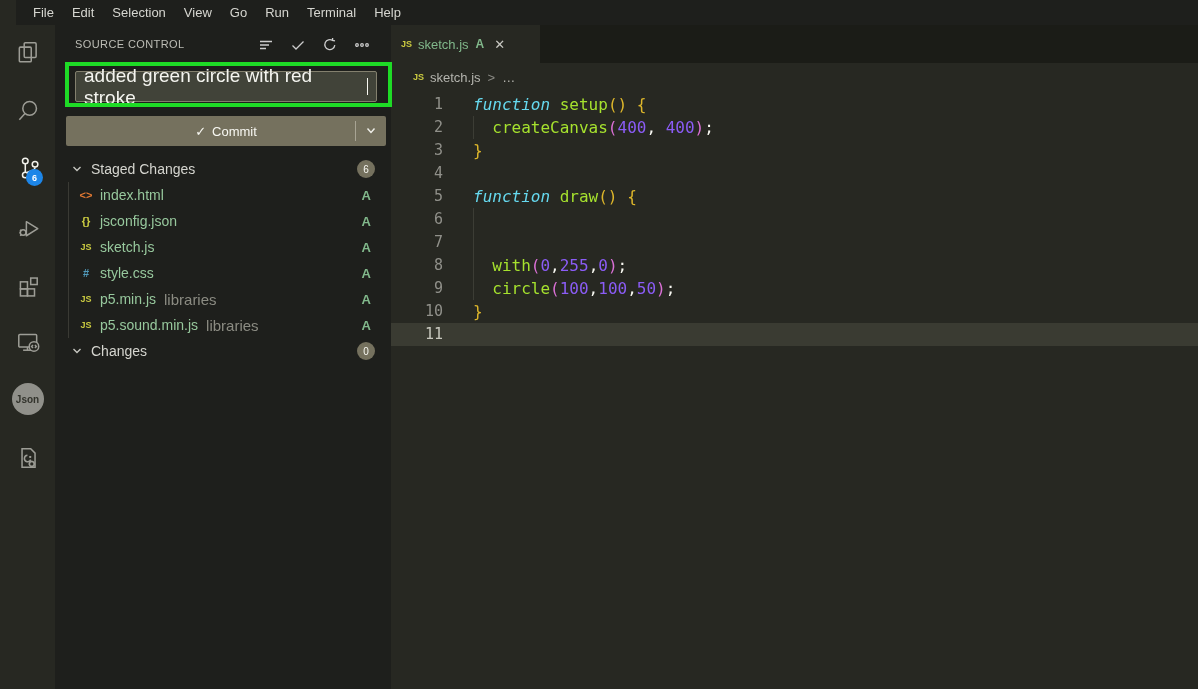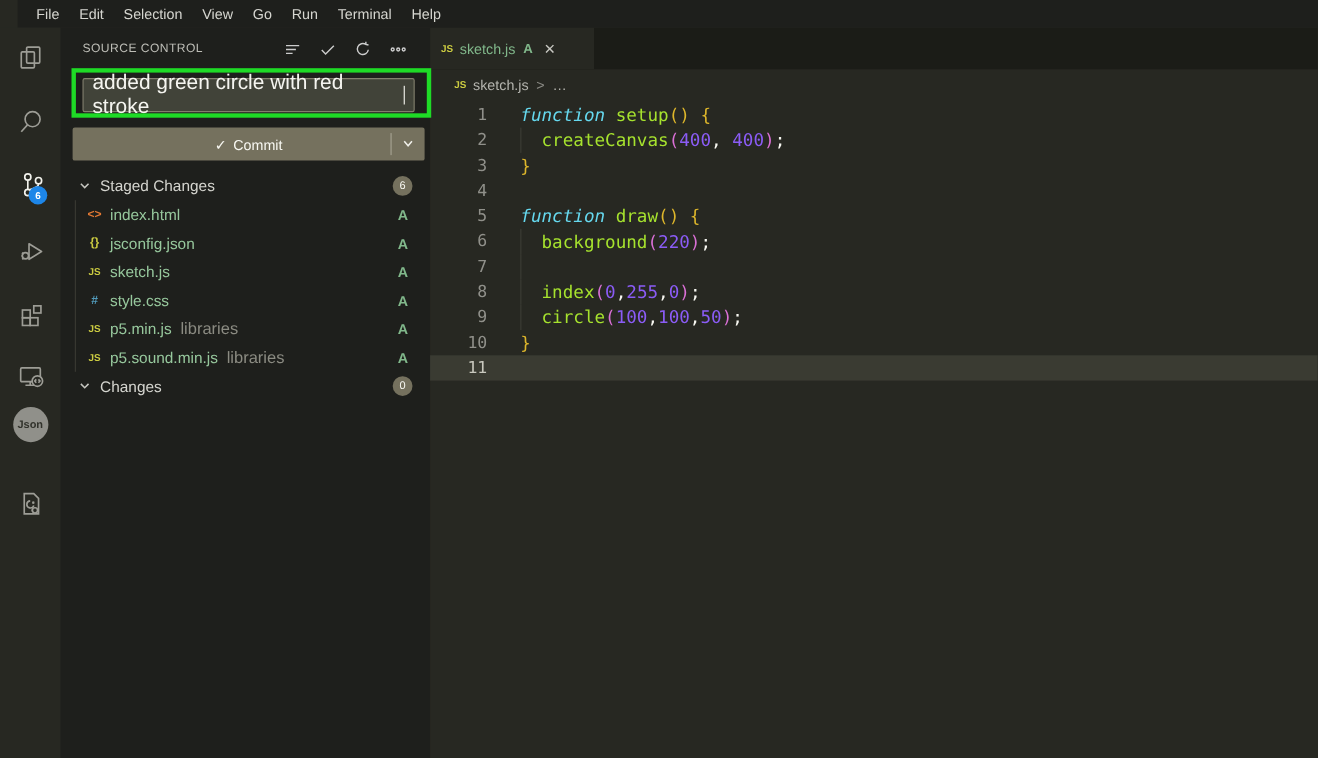--- a/index.html
+++ b/index.html
@@ -135,21 +135,21 @@
   <div class="act-item" style="top:291px">
     <svg width="26" height="26" viewBox="0 0 24 24">
       <rect x="3.5" y="6" width="16.5" height="11.5" rx="1"></rect>
         <line x1="11.5" y1="17.5" x2="11.5" y2="20.5"></line>
         <line x1="7.5" y1="20.5" x2="15.5" y2="20.5"></line>
       <circle cx="17.5" cy="17" r="4.4" fill="#272822"></circle>
         <polyline points="16.6,15.6 15.3,17 16.6,18.4"></polyline>
         <polyline points="18.4,15.6 19.7,17 18.4,18.4"></polyline>
     </svg>
   </div>
-  <div class="act-item" style="top:336px">
+  <div class="act-item" style="top:349px">
     <div class="avatar">Json</div>
   </div>
   <div class="act-item" style="top:408px">
     <svg width="26" height="26" viewBox="0 0 24 24">
       <path d="M6.5 3.5 h8 l4 4 v13 h-12 z"></path>
       <path d="M11.5 9.5 a3 3 0 1 0 3 4"></path>
         <line x1="13.2" y1="11" x2="15" y2="11"></line>
         <line x1="14.1" y1="10.1" x2="14.1" y2="11.9"></line>
       <circle cx="15.5" cy="17.5" r="2.2"></circle>
         <line x1="15.5" y1="14.6" x2="15.5" y2="15.3"></line>
@@ -277,19 +277,19 @@
   <span class="bc-sep">&gt;</span>
   <span>…</span>
 </div>
 
 <div class="code" id="code-area">
     <div class="code-line"><span class="gutter">1</span><span class="lct"><span class="tk-kw">function</span><span class="tk-pln"> </span><span class="tk-fn">setup</span><span class="tk-bk0">()</span><span class="tk-pln"> </span><span class="tk-bk0">{</span></span></div>
     <div class="code-line guide"><span class="gutter">2</span><span class="lct"><span class="tk-pln">  </span><span class="tk-fn">createCanvas</span><span class="tk-bk1">(</span><span class="tk-num">400</span><span class="tk-pln">, </span><span class="tk-num">400</span><span class="tk-bk1">)</span><span class="tk-pln">;</span></span></div>
     <div class="code-line"><span class="gutter">3</span><span class="lct"><span class="tk-bk0">}</span></span></div>
     <div class="code-line"><span class="gutter">4</span><span class="lct"></span></div>
     <div class="code-line"><span class="gutter">5</span><span class="lct"><span class="tk-kw">function</span><span class="tk-pln"> </span><span class="tk-fn">draw</span><span class="tk-bk0">()</span><span class="tk-pln"> </span><span class="tk-bk0">{</span></span></div>
-    <div class="code-line guide"><span class="gutter">6</span><span class="lct"><span class="tk-pln">  </span><span class="tk-fn">background</span><span class="tk-bk1">(</span><span class="tk-num">220</span><span class="tk-bk1">)</span><span class="tk-pln">;</span></span></div>
+    <div class="code-line guide"><span class="gutter">6</span></div>
     <div class="code-line guide"><span class="gutter">7</span></div>
-    <div class="code-line guide"><span class="gutter">8</span><span class="lct"><span class="tk-pln">  </span><span class="tk-fn">index</span><span class="tk-bk1">(</span><span class="tk-num">0</span><span class="tk-pln">,</span><span class="tk-num">255</span><span class="tk-pln">,</span><span class="tk-num">0</span><span class="tk-bk1">)</span><span class="tk-pln">;</span></span></div>
+    <div class="code-line guide"><span class="gutter">8</span><span class="lct"><span class="tk-pln">  </span><span class="tk-fn">with</span><span class="tk-bk1">(</span><span class="tk-num">0</span><span class="tk-pln">,</span><span class="tk-num">255</span><span class="tk-pln">,</span><span class="tk-num">0</span><span class="tk-bk1">)</span><span class="tk-pln">;</span></span></div>
     <div class="code-line guide"><span class="gutter">9</span><span class="lct"><span class="tk-pln">  </span><span class="tk-fn">circle</span><span class="tk-bk1">(</span><span class="tk-num">100</span><span class="tk-pln">,</span><span class="tk-num">100</span><span class="tk-pln">,</span><span class="tk-num">50</span><span class="tk-bk1">)</span><span class="tk-pln">;</span></span></div>
     <div class="code-line"><span class="gutter">10</span><span class="lct"><span class="tk-bk0">}</span></span></div>
     <div class="code-line active"><span class="gutter">11</span><span class="lct"></span></div>
   </div>
 
 </body></html>

